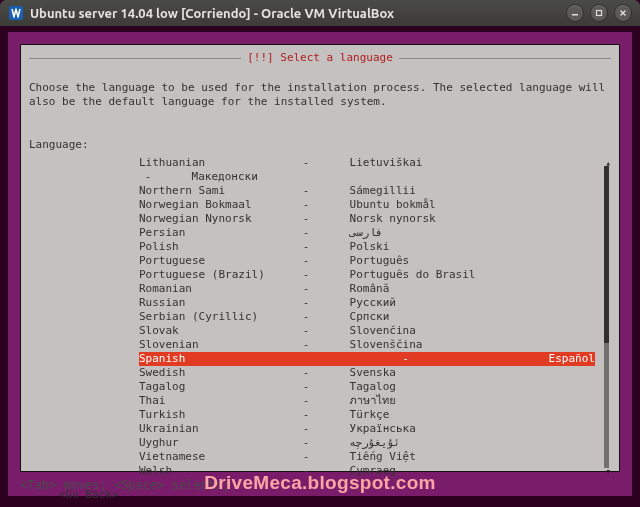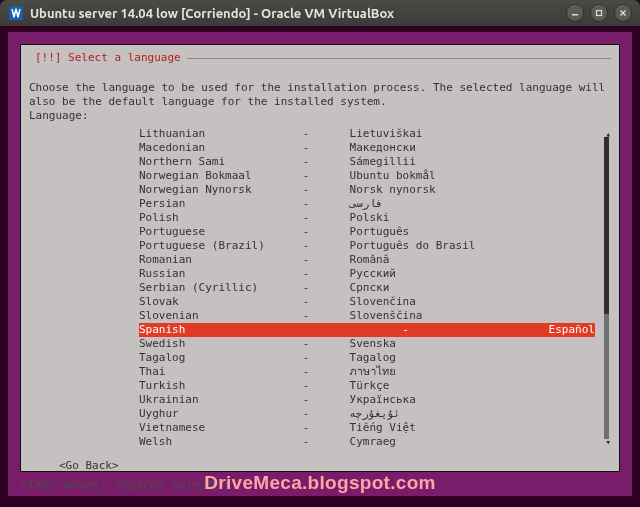--- a/index.html
+++ b/index.html
@@ -71,21 +71,21 @@
     bottom: 24px;
     background: #c5c1c0;
     border: 1px solid #111;
     color: #222;
     padding: 6px 8px 8px 8px;
   }
 
   
   .panel-title-row {
     display: flex;
-    justify-content: flex-start;
+    justify-content: center;
     position: relative;
     height: 14px;
   }
   .panel-title-border {
     position: absolute;
     left: 0; right: 0; top: 7px;
     border-top: 1px solid #888;
   }
   .panel-title {
     position: relative;
@@ -96,21 +96,21 @@
     white-space: pre;
   }
 
   .intro {
     margin-top: 16px;
     color: #333;
     white-space: normal;
     line-height: 14px;
   }
   .label {
-    margin-top: 0;
+    margin-top: 29px;
     color: #333;
   }
 
   .lang-box {
     margin-top: 4px;
     display: flex;
   }
   .lang-list {
     flex: 1;
     padding-left: 110px;
@@ -225,21 +225,21 @@
         <span class="panel-title">[!!] Select a language</span>
       </div>
 
       <div class="intro">Choose the language to be used for the installation process. The selected language will also be the default language for the installed system.</div>
 
       <div class="label">Language:</div>
 
       <div class="lang-box">
         <div class="lang-list" id="lang-list">
             <div class="lang-row"><span class="eng">Lithuanian</span><span class="dash">-</span><span class="native"> Lietuviškai</span></div>
-            <div class="lang-row"><span class="eng">Macedonian</span><span class="dash">-</span><span class="native"> Македонски</span></div>
+            <div class="lang-row"><span class="dash">-</span><span class="native"> Македонски</span></div>
             <div class="lang-row"><span class="eng">Northern Sami</span><span class="dash">-</span><span class="native"> Sámegillii</span></div>
             <div class="lang-row"><span class="eng">Norwegian Bokmaal</span><span class="dash">-</span><span class="native"> Ubuntu bokmål</span></div>
             <div class="lang-row"><span class="eng">Norwegian Nynorsk</span><span class="dash">-</span><span class="native"> Norsk nynorsk</span></div>
             <div class="lang-row"><span class="eng">Persian</span><span class="dash">-</span><span class="native"> فارسی</span></div>
             <div class="lang-row"><span class="eng">Polish</span><span class="dash">-</span><span class="native"> Polski</span></div>
             <div class="lang-row"><span class="eng">Portuguese</span><span class="dash">-</span><span class="native"> Português</span></div>
             <div class="lang-row"><span class="eng">Portuguese (Brazil)</span><span class="dash">-</span><span class="native"> Português do Brasil</span></div>
             <div class="lang-row"><span class="eng">Romanian</span><span class="dash">-</span><span class="native"> Română</span></div>
             <div class="lang-row"><span class="eng">Russian</span><span class="dash">-</span><span class="native"> Русский</span></div>
             <div class="lang-row"><span class="eng">Serbian (Cyrillic)</span><span class="dash">-</span><span class="native"> Српски</span></div>

